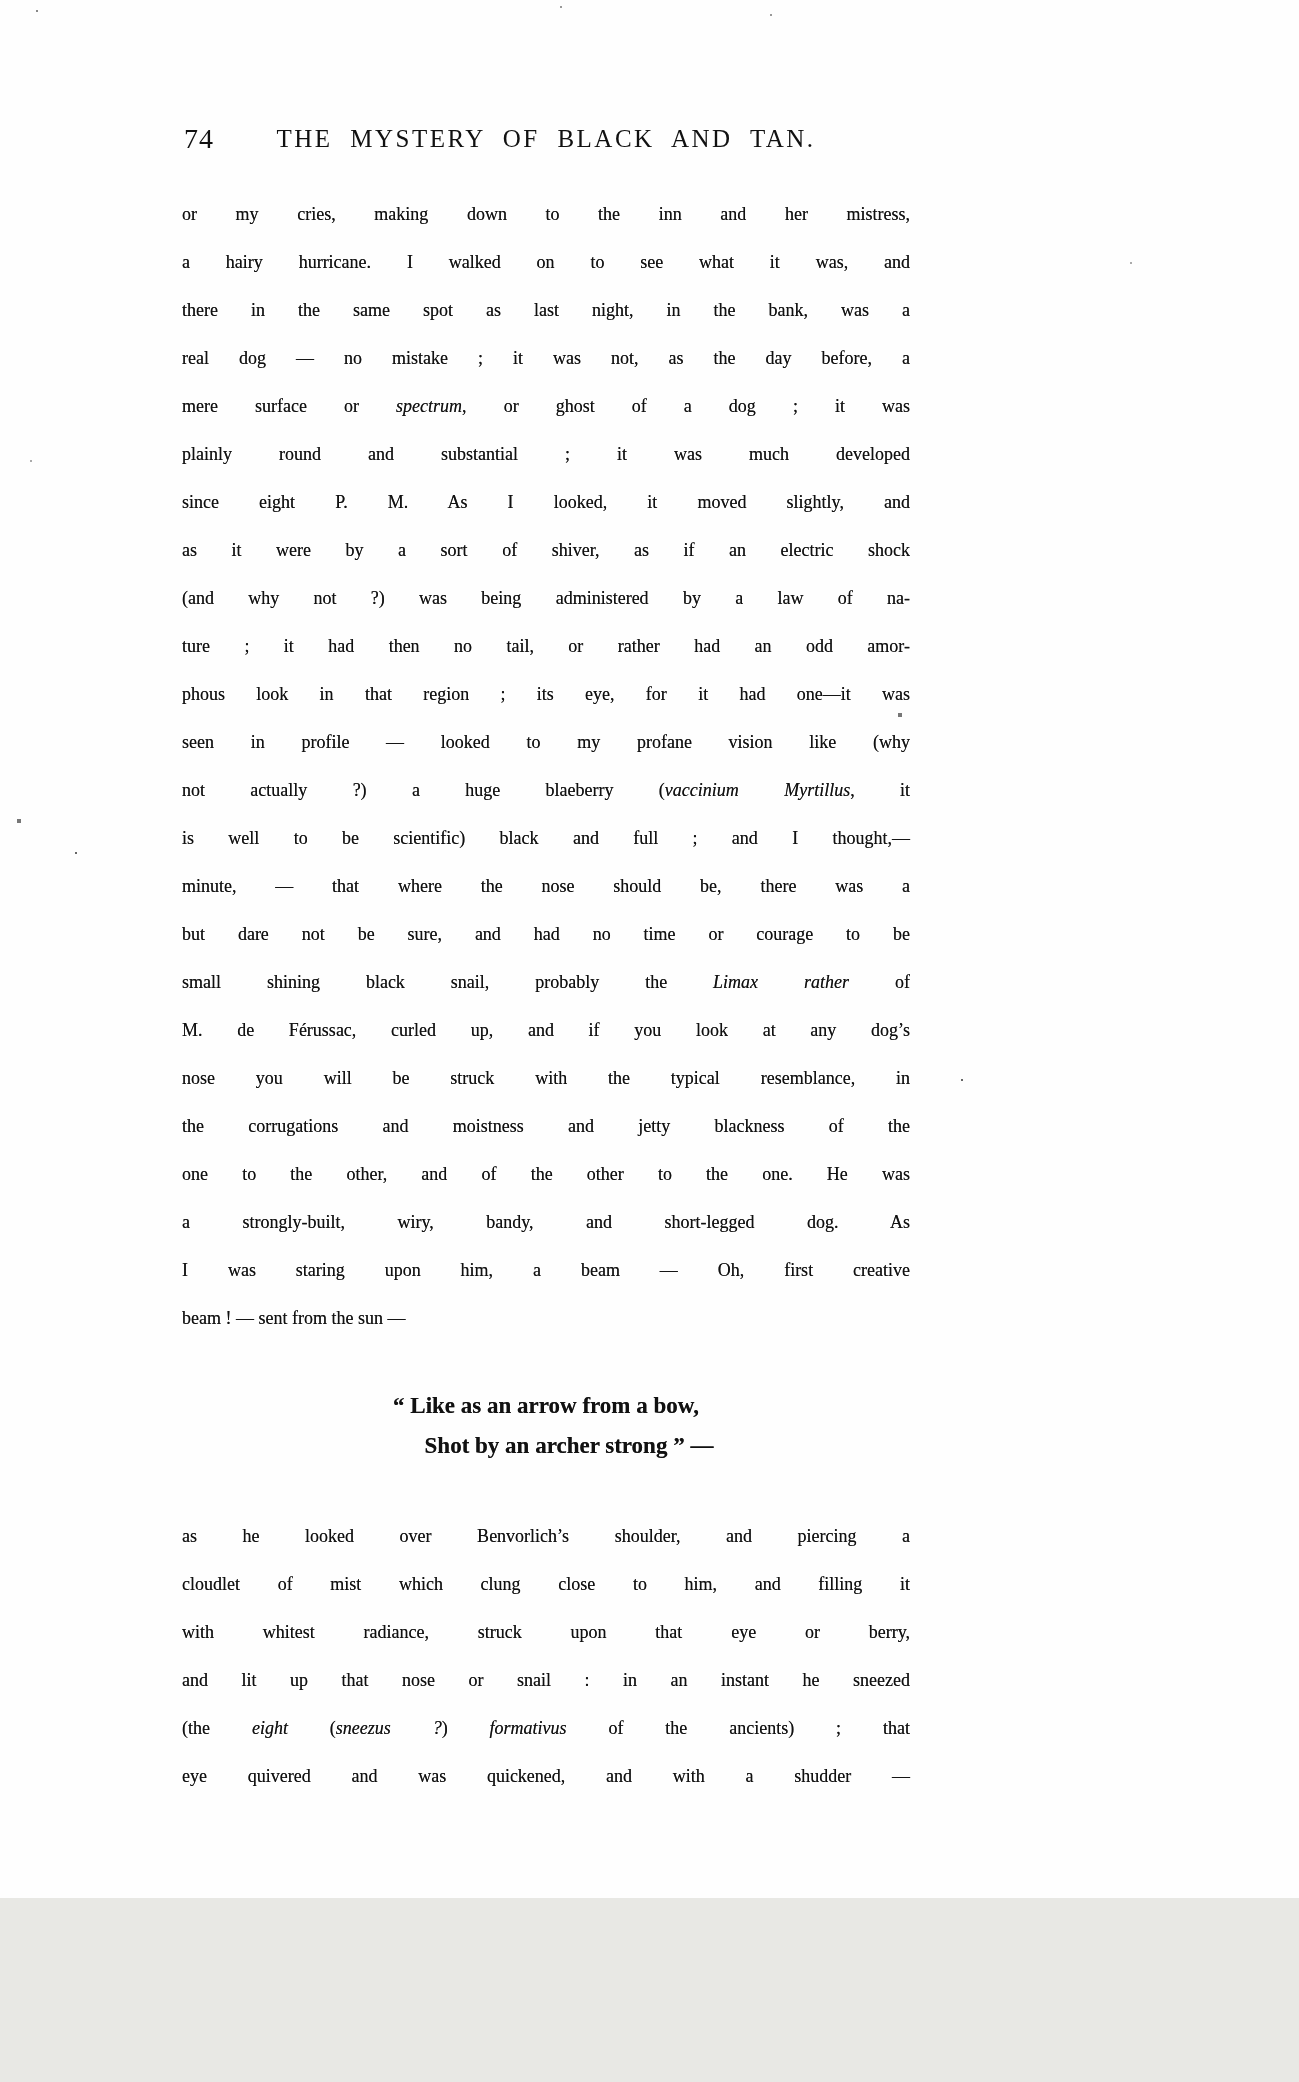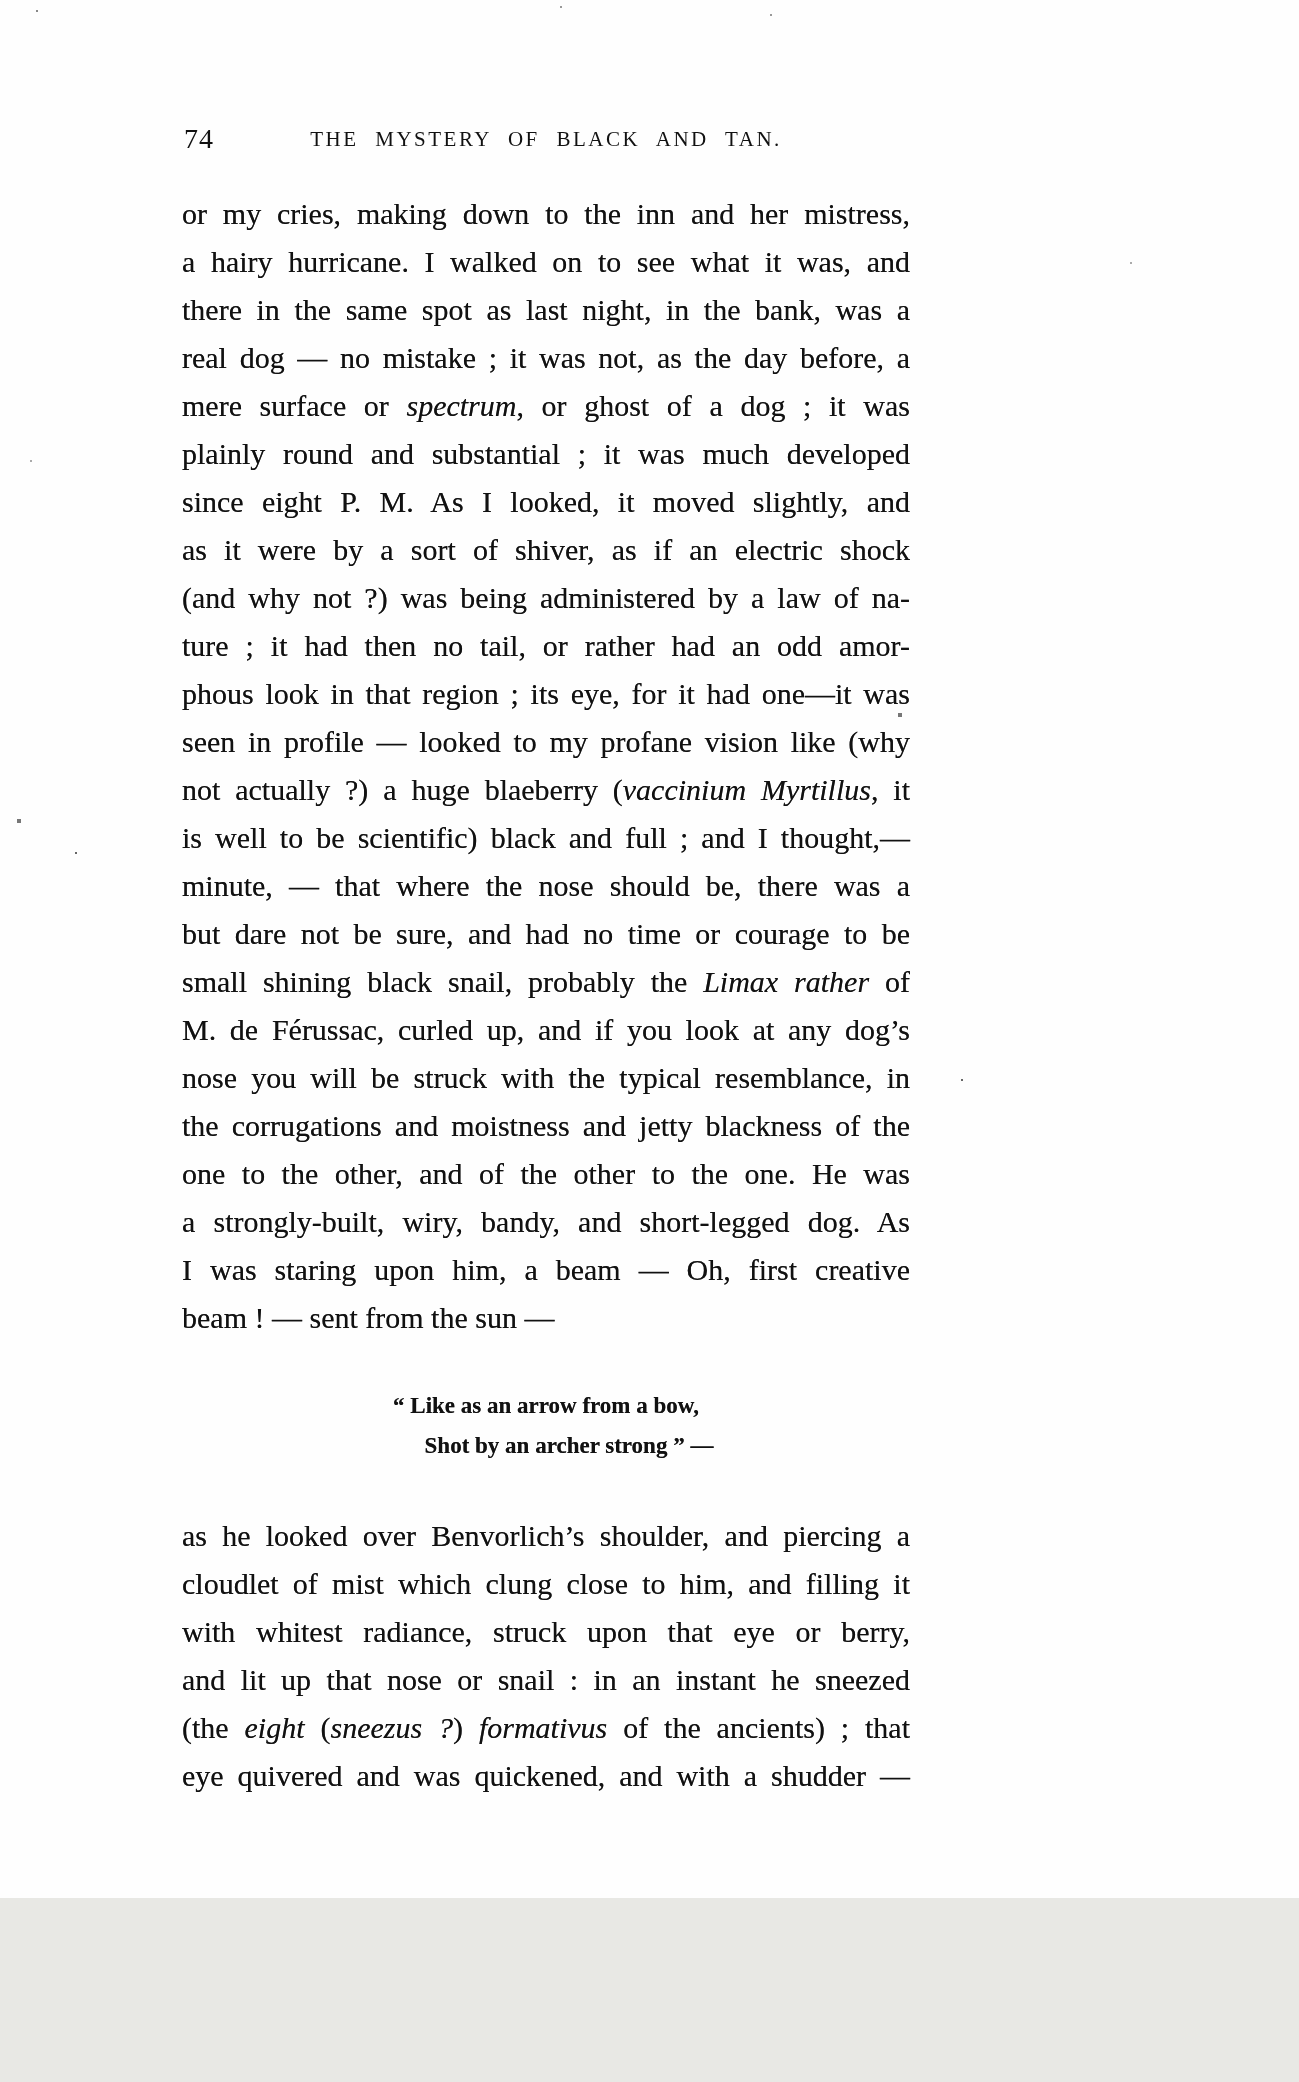--- a/index.html
+++ b/index.html
@@ -31,26 +31,26 @@
   .pagenum {
     position: absolute;
     left: 2px;
     top: 0;
     font-size: 28px;
     letter-spacing: 1px;
   }
   .running-title {
     display: block;
     text-align: center;
-    font-size: 21px;
+    font-size: 25px;
     letter-spacing: 2.5px;
     word-spacing: 9px;
   }
   .para {
-    font-size: 30px;
+    font-size: 18px;
     text-shadow: 0 0 0.5px rgba(0,0,0,0.65);
   }
   .para-1 { margin-top: 34px; }
   .para-2 { margin-top: 0; }
   .line {
     height: 48px;
     line-height: 48px;
     text-align: justify;
     text-align-last: justify;
     white-space: nowrap;

